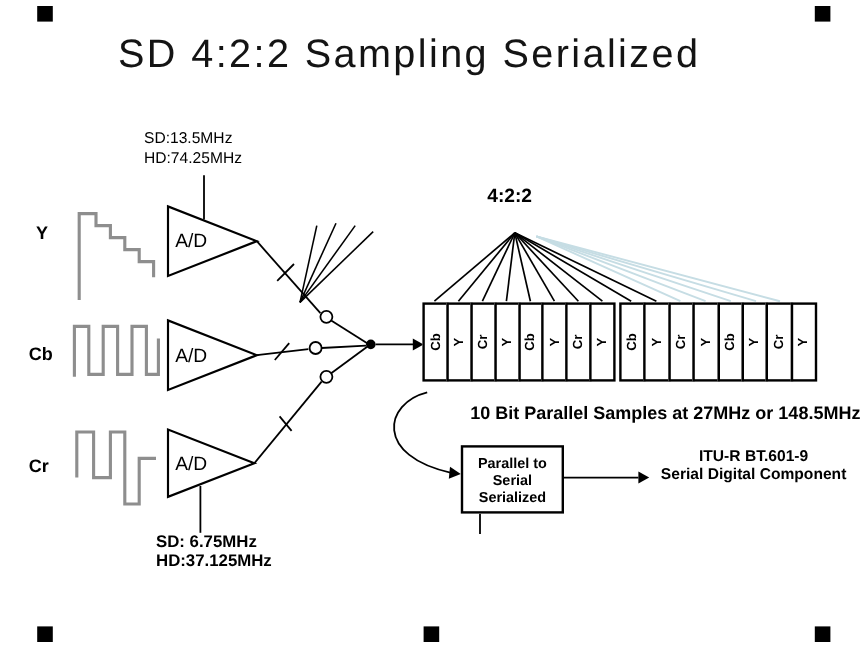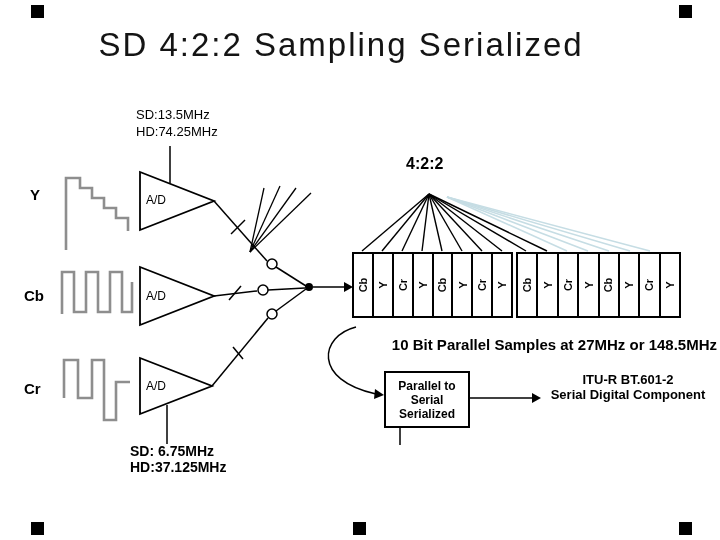--- a/index.html
+++ b/index.html
@@ -8,23 +8,23 @@
     font-family:"Liberation Sans", sans-serif; overflow:hidden; color:#000;
   }
   .handle { position:absolute; width:13px; height:13px; background:#000; }
   .title {
     position:absolute; top:26px; left:0; width:644px; text-align:center;
     font-size:33px; font-weight:400; letter-spacing:2px; color:#141414;
     white-space:nowrap;
     margin-left:19px;
   }
   .txt { position:absolute; }
-  .topfreq { left:120px; top:106px; font-size:13px; line-height:17px;margin-left:16px; }
+  .topfreq { left:120px; top:106px; font-size:13px; line-height:17px; }
   .chan { font-size:15px; font-weight:bold; }
-  .adc { font-size:12px; }
+  .adc { font-size:16px; }
   .pbits { left:250px; top:150px; width:88px; text-align:center; font-size:13px; font-weight:bold; line-height:15px; }
   .ratio { left:406px; top:155px; font-size:16px; font-weight:bold; }
   .caption { right:3px; top:336px; font-size:15px; font-weight:bold; white-space:nowrap; }
   .convbox {
     position:absolute; left:384px; top:371px; width:86px; height:57px;
     border:2px solid #000; background:#fff; box-sizing:border-box;
     display:flex; flex-direction:column; align-items:center; justify-content:center;
     font-size:12px; font-weight:bold; line-height:14px; text-align:center;
   }
   .itu { left:538px; top:372px; width:180px; text-align:center; font-size:13px; font-weight:bold; line-height:15px; }
@@ -206,21 +206,21 @@
       </div>
   </div>
 
   <div class="convbox">
     <span>Parallel to</span>
     <span>Serial</span>
     <span>Serialized</span>
   </div>
 
   <div class="txt itu">
-    <div>ITU-R BT.601-2</div>
+    <div>ITU-R BT.601-9</div>
     <div>Serial Digital Component</div>
   </div>
 
   <div class="txt footer" style="left:130px;top:443px">
     <div>SD: 6.75MHz</div>
     <div>HD:37.125MHz</div>
   </div>
 
 </div>
 

